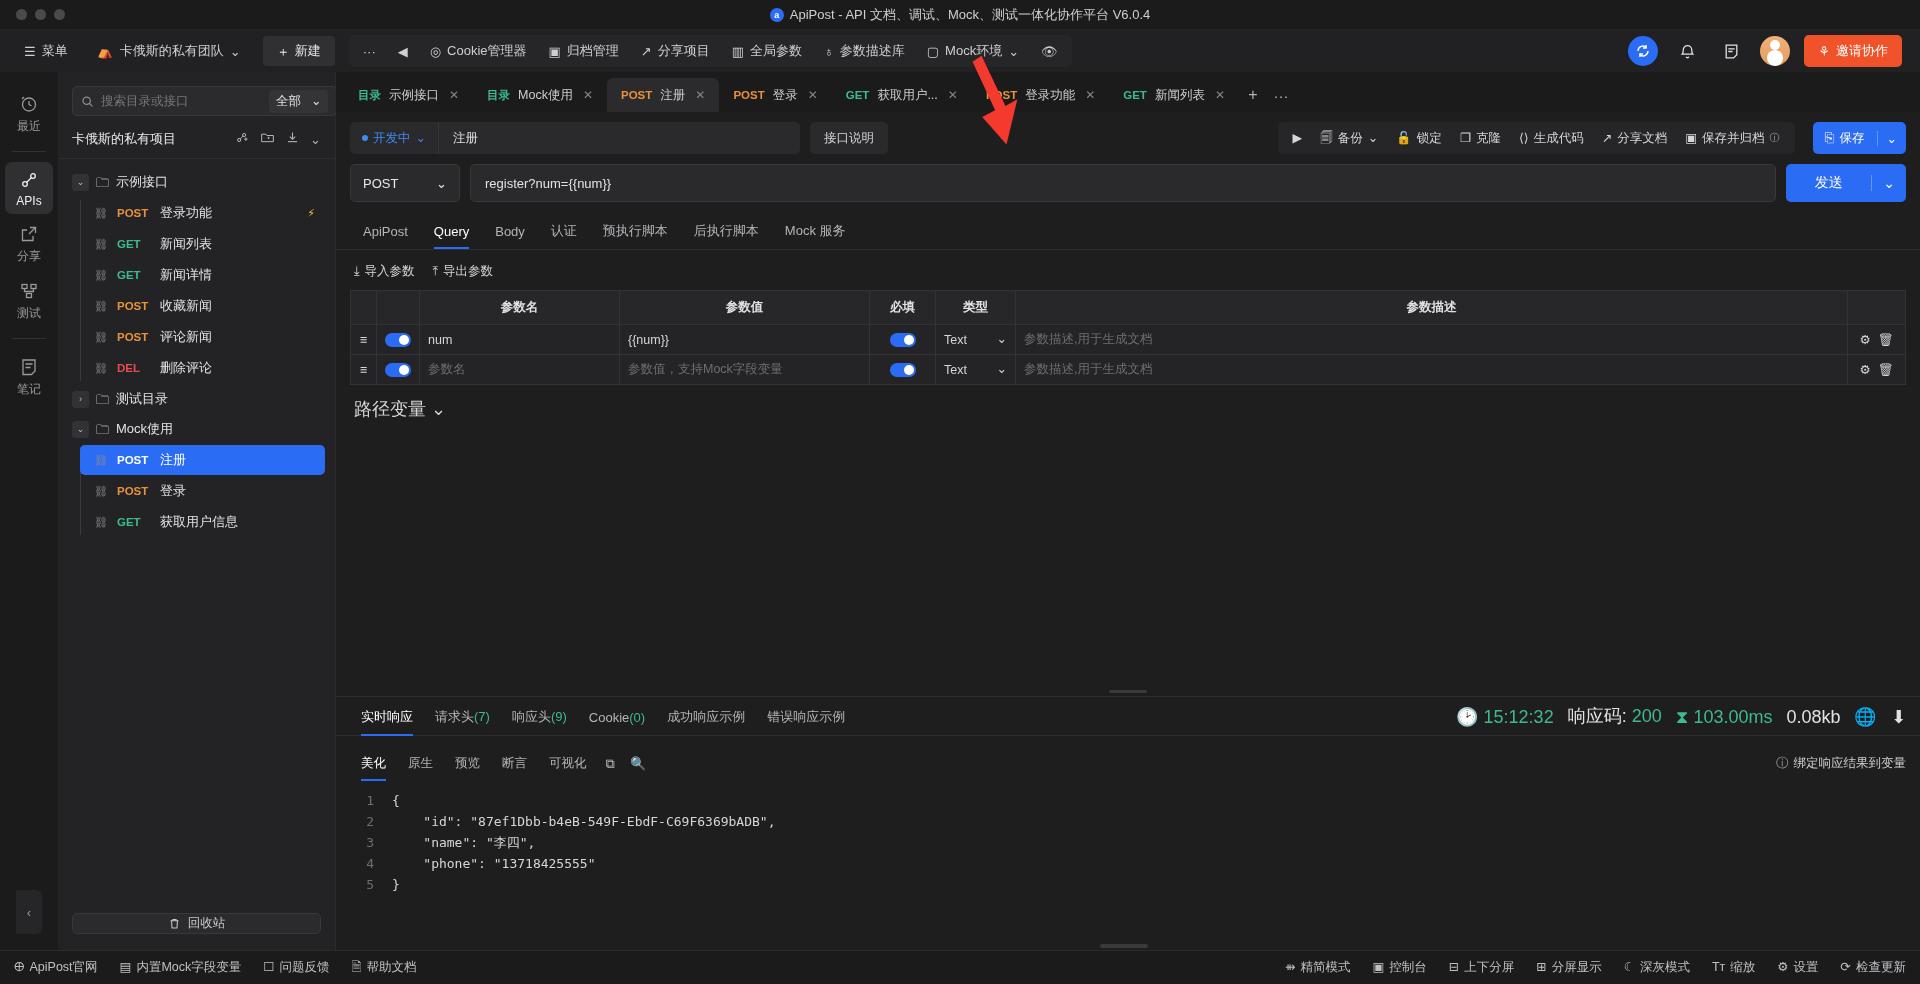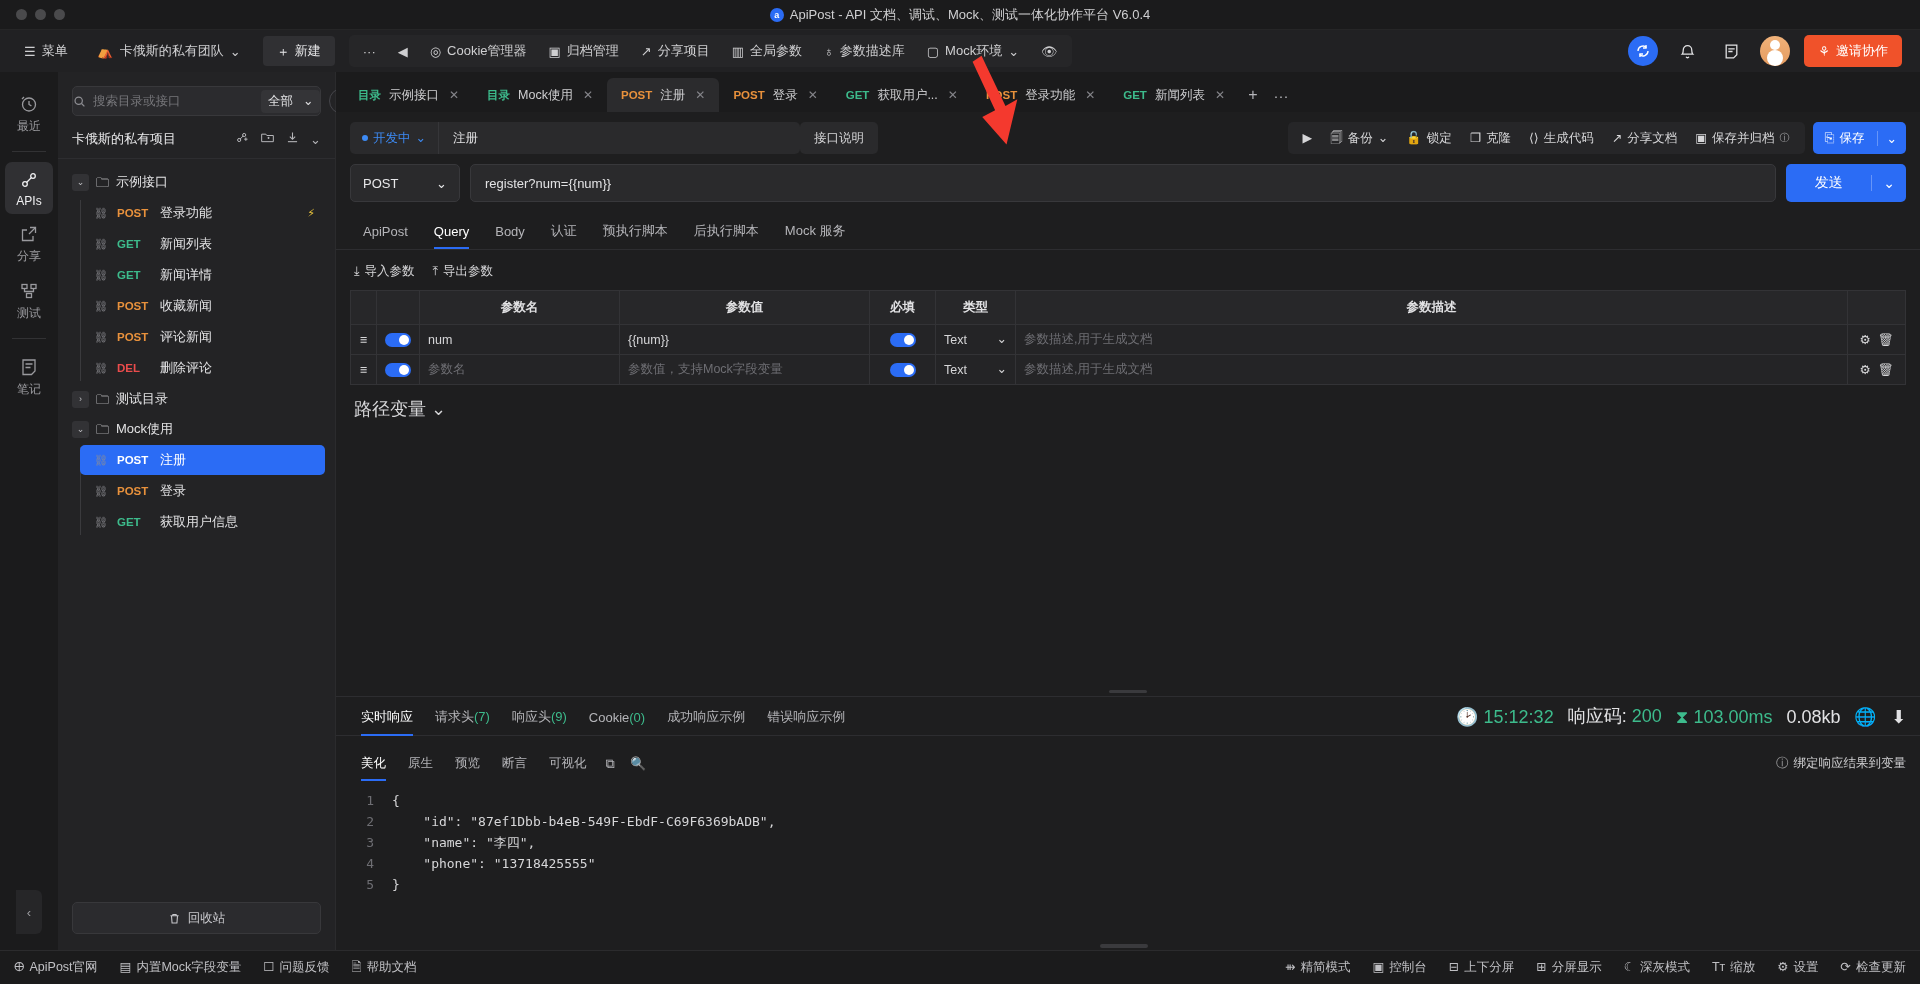--- a/index.html
+++ b/index.html
@@ -104,21 +104,21 @@
   }
 
   
   .sidebar {
     width: 278px; flex: 0 0 278px; background: #232325;
     display: flex; flex-direction: column; border-right: 1px solid #2b2b2d;
   }
   .search-row { display: flex; align-items: center; gap: 8px; padding: 14px 14px 10px; }
   .search-box {
     flex: 1; height: 30px; background: #2b2b2e; border: 1px solid #38383b;
-    border-radius: 5px; display: flex; align-items: center; padding: 0 0; gap: 7px;
+    border-radius: 5px; display: flex; align-items: center; padding: 0 8px; gap: 7px;
   }
   .search-box input {
     flex: 1; background: transparent; border: none; outline: none;
     color: #d6d6d8; font-size: 12.5px; font-family: inherit; min-width: 0;
   }
   .search-box input::placeholder { color: #76767a; }
   .scope {
     background: #343437; border-radius: 4px; padding: 3px 7px;
     font-size: 12.5px; color: #e2e2e4; display: flex;
     align-items: center; gap: 10px; white-space: nowrap;
@@ -157,21 +157,21 @@
   .api-item.selected { background: #2b6cf5; color: #fff; }
   .api-item.selected .method { color: #fff !important; }
   .method { font-size: 11.5px; font-weight: bold; min-width: 34px; }
   .m-post { color: #e8913c; }
   .m-get { color: #3dbb8c; }
   .m-del { color: #ea4c4c; }
   .link-ico { color: #8e8e93; font-size: 11px; }
   .bolt { margin-left: auto; color: #e8c33c; font-size: 11px; }
   .sidebar-foot { padding: 12px 14px 16px; }
   .trash-btn {
-    height: 32px; background: #2b2b2e; border: 1px solid #38383b;
+    height: 21px; background: #2b2b2e; border: 1px solid #38383b;
     border-radius: 5px; display: flex; align-items: center;
     justify-content: center; gap: 7px; font-size: 12.5px; color: #c8c8cc;
   }
 
   
   .main { flex: 1; display: flex; flex-direction: column; min-width: 0; background: #1e1e1f; }
 
   
   .tabbar {
     height: 40px; flex: 0 0 40px; display: flex; align-items: flex-end;
@@ -190,21 +190,21 @@
     width: 28px; height: 28px; display: flex; align-items: center;
     justify-content: center; color: #b5b5b9; font-size: 16px;
     border-radius: 5px; margin-bottom: 3px;
   }
   .tab-more {
     width: 28px; height: 28px; display: flex; align-items: center;
     justify-content: center; color: #b5b5b9; font-size: 15px; margin-bottom: 3px;
   }
 
   
-  .req-header { padding: 10px 14px 6px; display: flex; align-items: center; }
+  .req-header { padding: 10px 14px 6px; display: flex; align-items: center; gap: 10px; }
   .name-field {
     flex: 0 1 auto; width: 450px; height: 32px; background: #2a2a2c;
     border-radius: 5px; display: flex; align-items: center; gap: 0;
   }
   .status-pill {
     display: flex; align-items: center; gap: 5px; padding: 0 12px;
     font-size: 12.5px; color: #3d8bf5; height: 100%;
     border-right: 1px solid #363639;
   }
   .status-dot { width: 6px; height: 6px; border-radius: 50%; background: #3d8bf5; }

